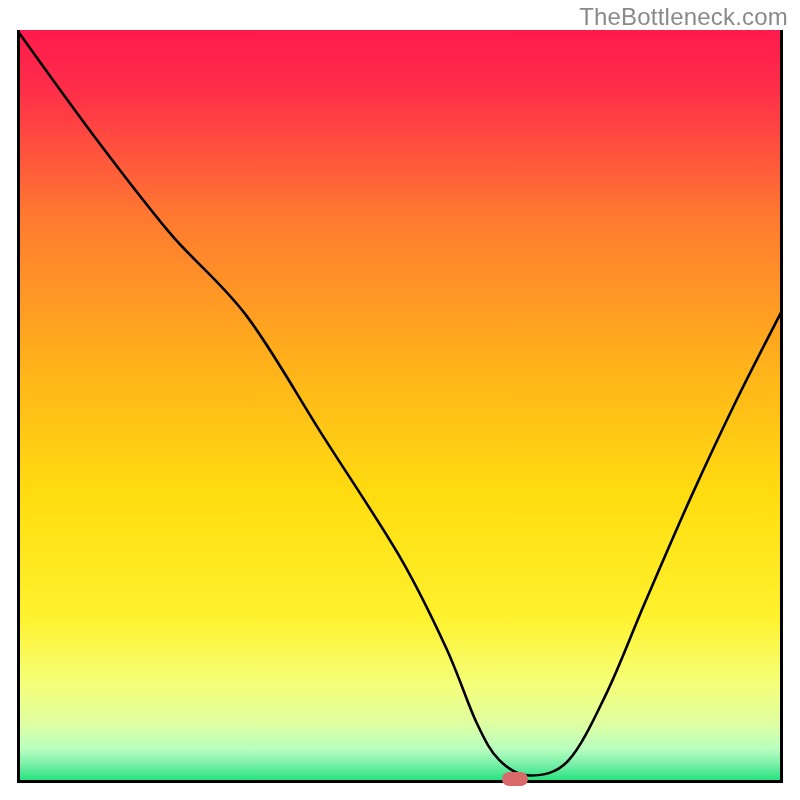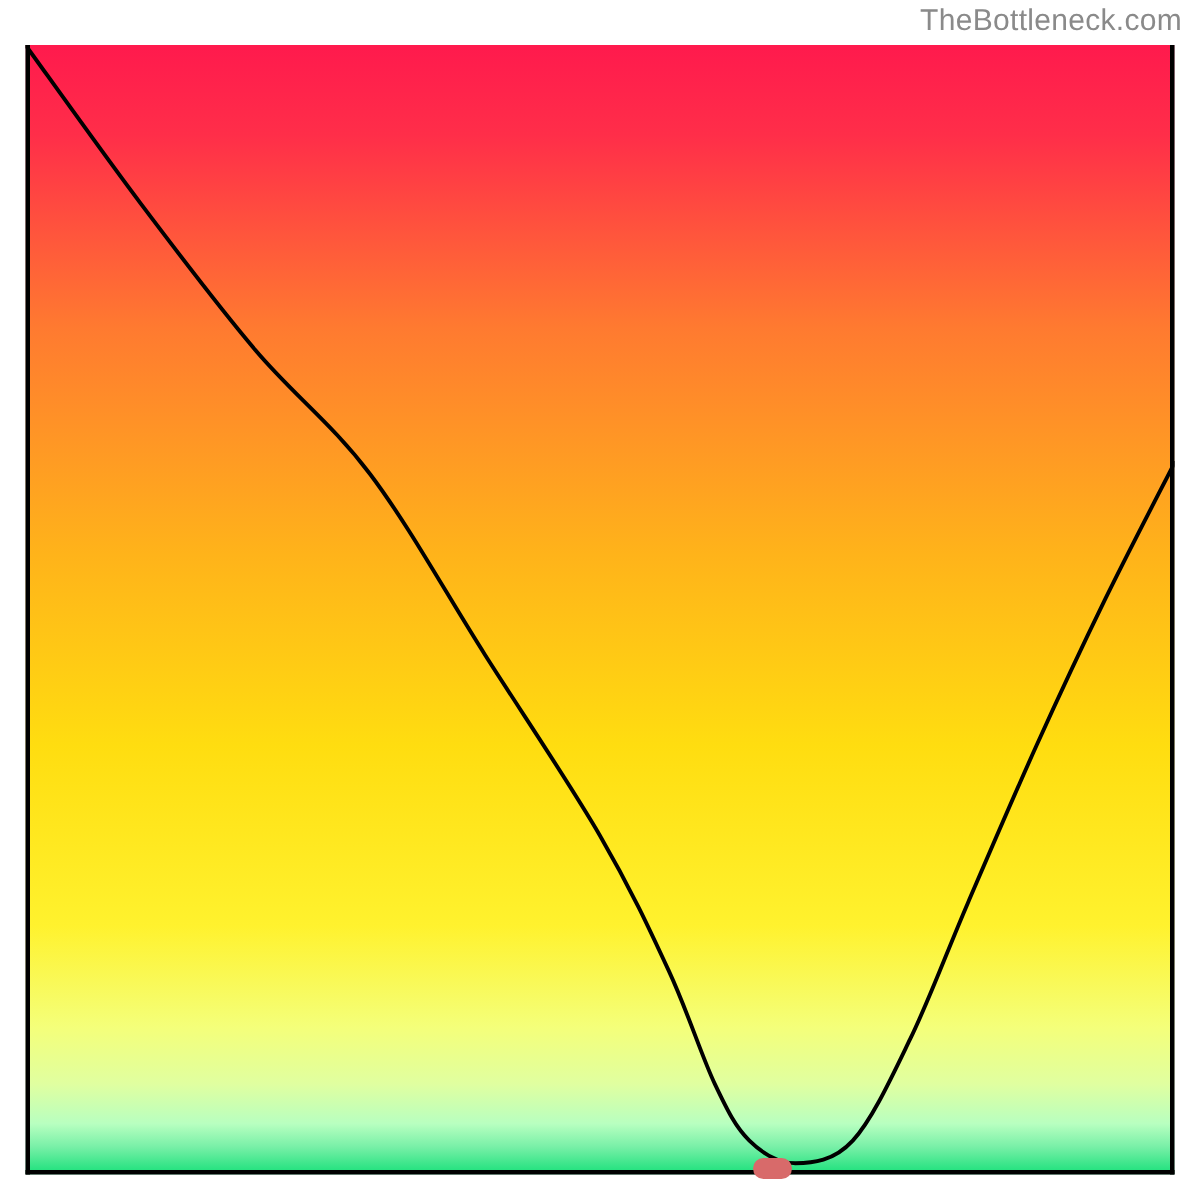--- a/index.html
+++ b/index.html
@@ -7,21 +7,21 @@
     padding: 0;
     width: 800px;
     height: 800px;
     background: #ffffff;
     font-family: Arial, Helvetica, sans-serif;
   }
   .watermark {
     position: absolute;
     top: 3px;
     right: 12px;
-    font-size: 20px;
+    font-size: 24px;
     color: #8a8a8a;
     letter-spacing: 0.2px;
     z-index: 10;
   }
   .plot-frame {
     position: absolute;
     left: 17px;
     top: 30px;
     width: 766px;
     height: 753px;

